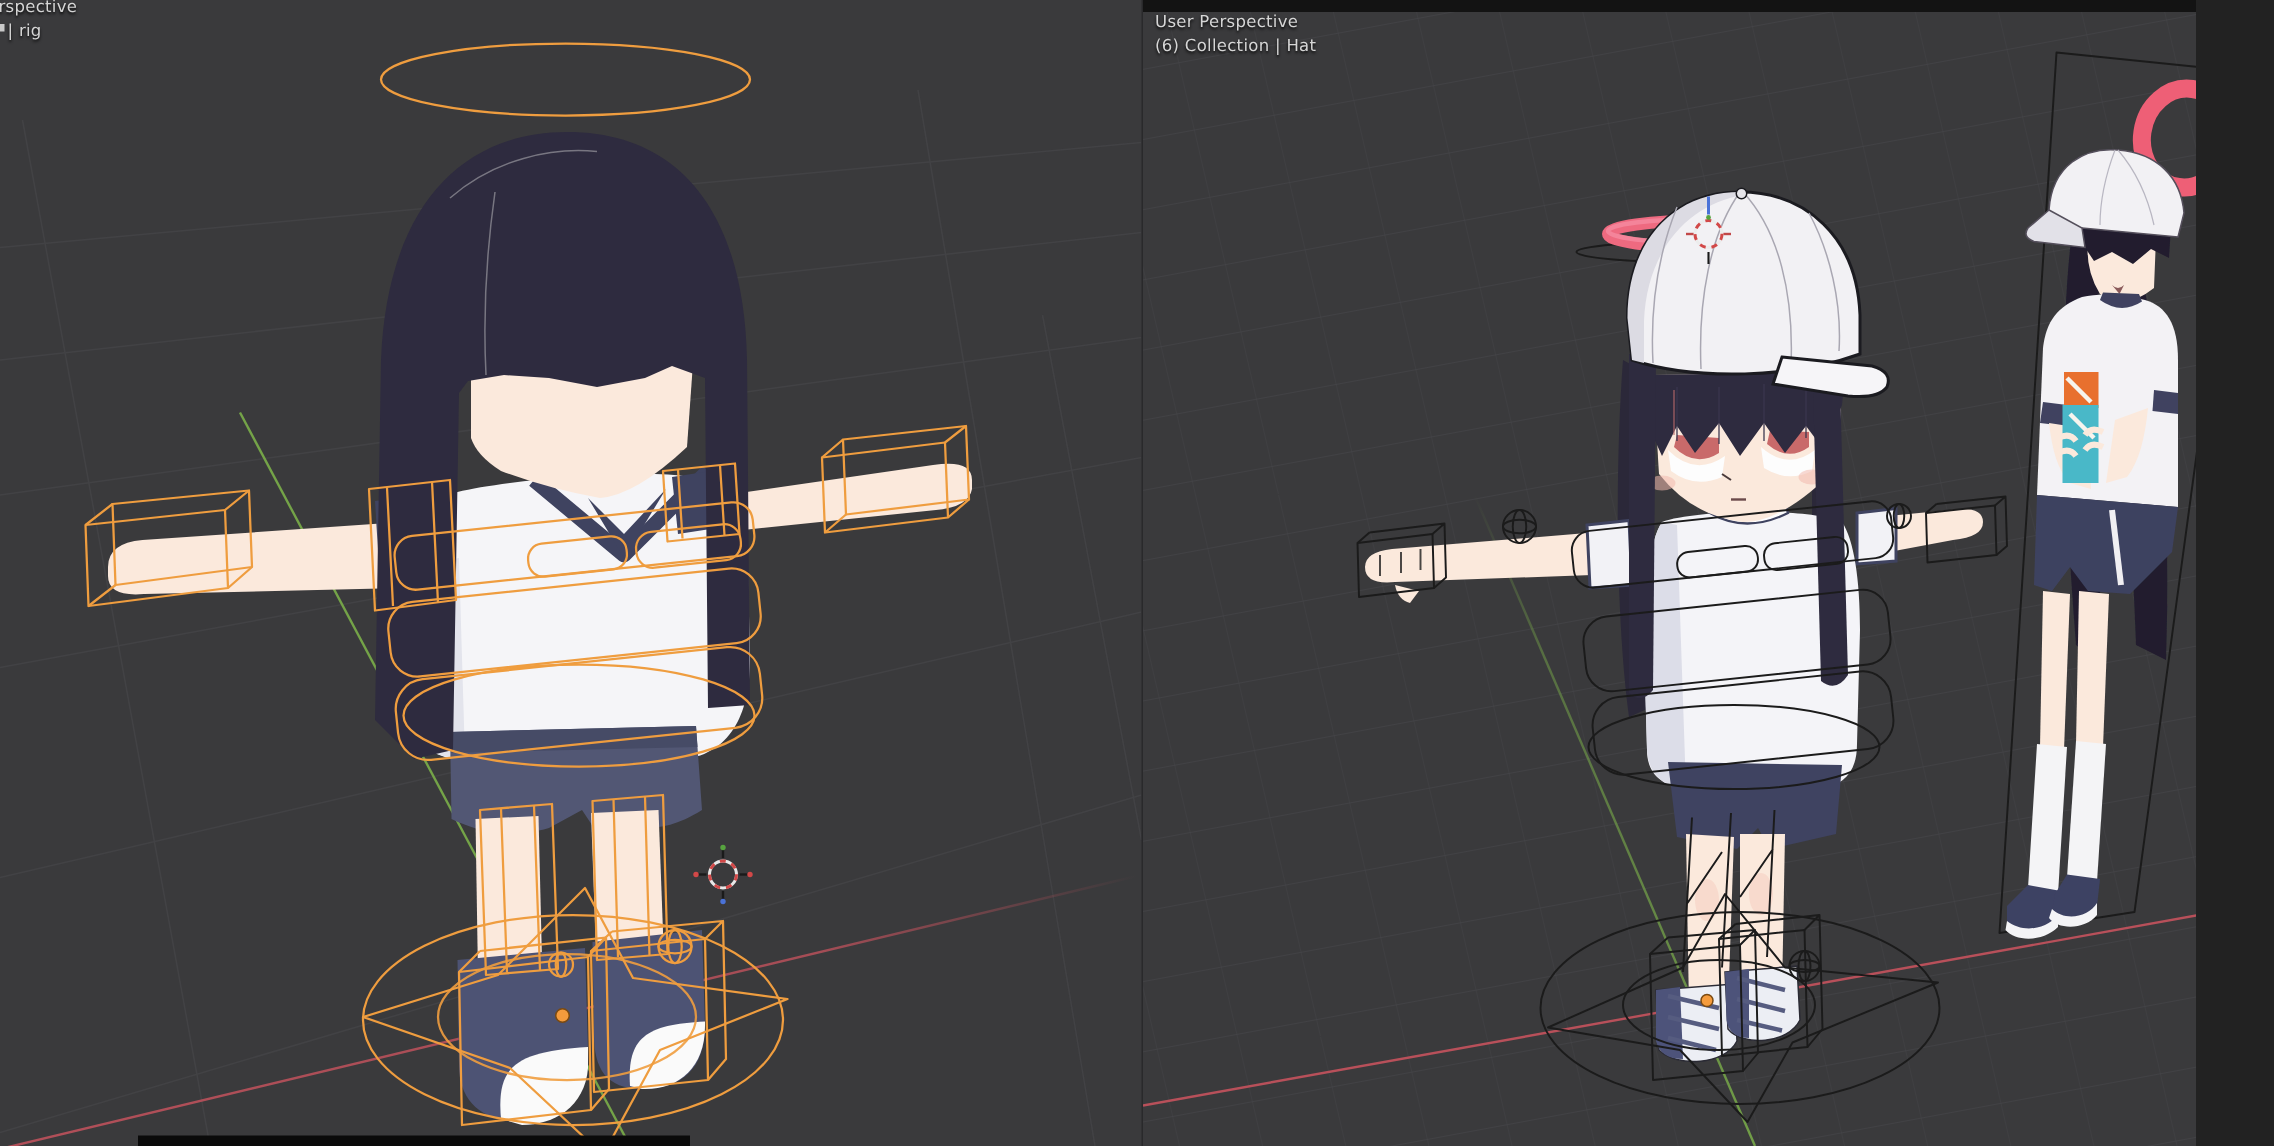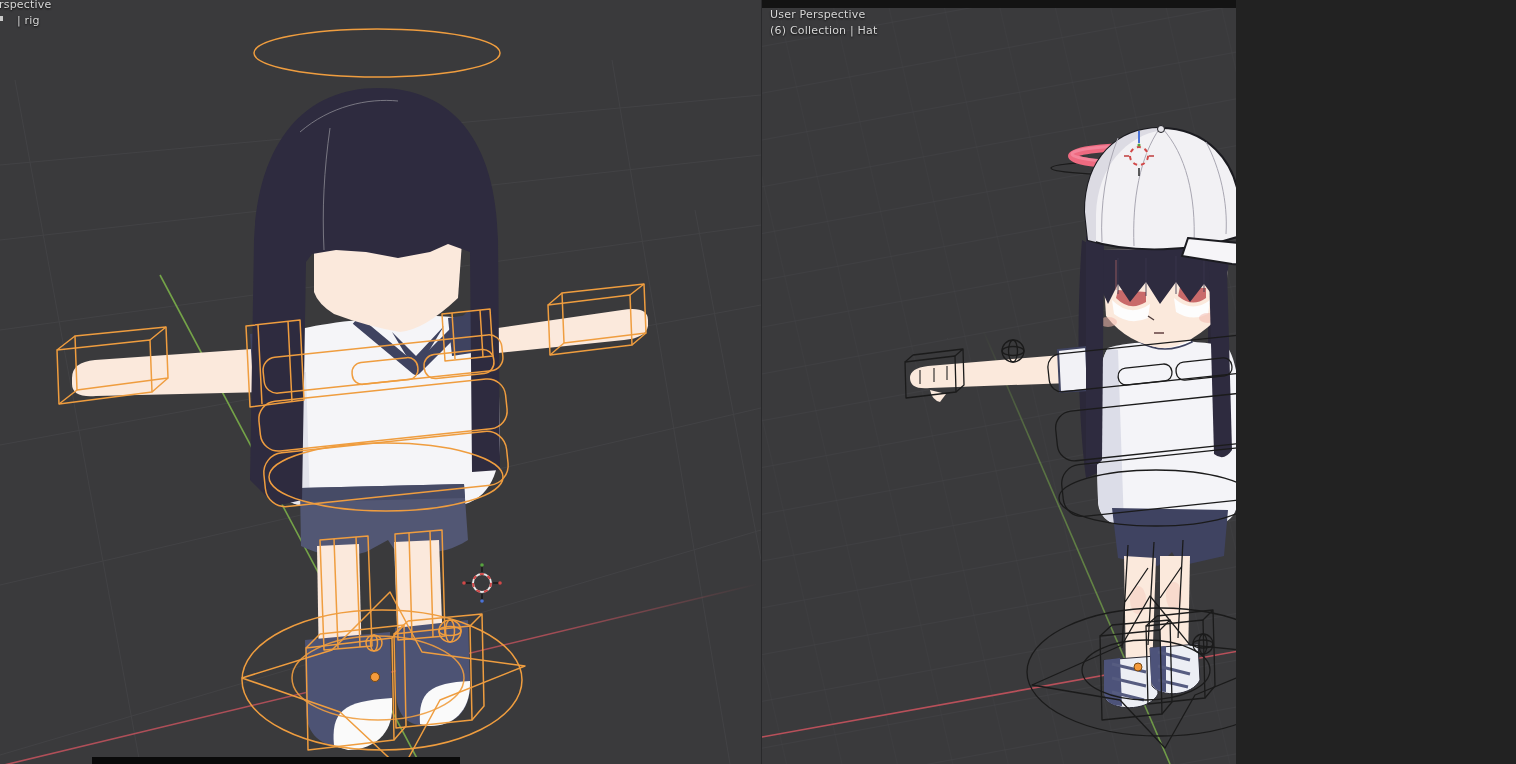--- a/index.html
+++ b/index.html
@@ -1,16 +1,16 @@
 <!DOCTYPE html>
 <html><head>
 <meta charset="utf-8">
 <style>
   html,body{margin:0;padding:0;background:#222;}
-  .stage{position:relative;width:1236px;height:764px;overflow:hidden;
+  .stage{position:relative;width:1464px;height:764px;overflow:hidden;
          background:#3a3a3c;font-family:"DejaVu Sans",sans-serif;}
   .viewport{position:absolute;top:0;height:764px;overflow:hidden;}
   .vp-left{left:0;width:761px;}
   .vp-right{left:762px;width:754px;}
   .vp-divider{position:absolute;top:0;left:761px;width:1px;height:764px;background:#29292b;z-index:4;}
   svg.scene{position:absolute;left:0;top:0;display:block;}
   .hdr{position:absolute;z-index:6;color:#d6d6d6;font-size:11px;line-height:13px;
        text-shadow:0 1px 2px rgba(0,0,0,.9);letter-spacing:.2px;white-space:nowrap;pointer-events:none;}
   .hdr .l2{margin-top:3px;}
   .hdr-left{left:-1px;top:-2px;}
@@ -165,21 +165,21 @@
         <line x1="493" y1="583" x2="499" y2="583" stroke="#1a1a1a" stroke-width="1.6"></line>
         <circle cx="482" cy="565" r="1.8" fill="#57a33f"></circle>
         <circle cx="482" cy="601" r="1.8" fill="#4a72d8"></circle>
         <circle cx="464" cy="583" r="1.8" fill="#d24848"></circle>
         <circle cx="500" cy="583" r="1.8" fill="#d24848"></circle>
       </g>
     </svg>
 
     <div class="hdr hdr-left">
       <div>rspective</div>
-      <div class="l2" style="padding-left:18px;">| rig</div>
+      <div class="l2" style="padding-left:6px;">| rig</div>
     </div>
     <div class="frag"></div>
   </div>
 
   <div class="vp-divider"></div>
 
   <div class="viewport vp-right">
     <svg class="scene" width="754" height="764" viewBox="762 0 754 764">
       <defs>
         <pattern id="gA" width="46" height="46" patternUnits="userSpaceOnUse" patternTransform="rotate(-10.5)">

